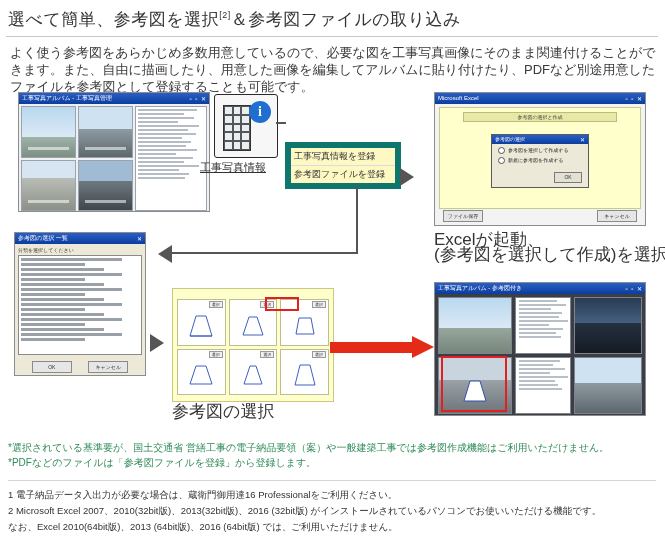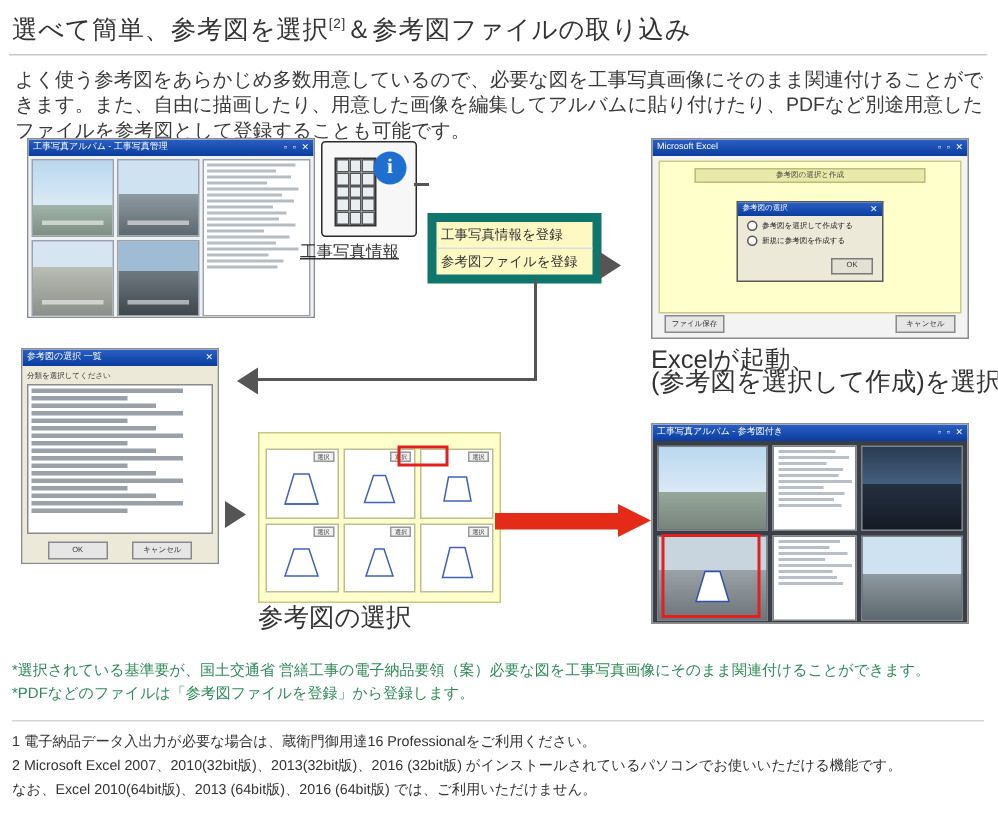--- a/index.html
+++ b/index.html
@@ -738,21 +738,21 @@
               <div class="ln" style="width:80%"></div>
           </div>
           <div class="res-cell res-photo-road"></div>
         </div>
         <div class="hl-red" style="left:6px; top:62px; width:66px; height:56px;"></div>
       </div>
     </div>
   </div>
 
   <div class="notes-green">
-    <div>*選択されている基準要が、国土交通省 営繕工事の電子納品要領（案）必要な図を工事写真画像にそのまま関連付けることができます。</div>
+    <div>*選択されている基準要が、国土交通省 営繕工事の電子納品要領（案）や一般建築工事では参考図作成機能はご利用いただけません。</div>
     <div>*PDFなどのファイルは「参考図ファイルを登録」から登録します。</div>
   </div>
 
   <div class="divider"></div>
 
   <div class="footnotes">
     <div>1 電子納品データ入出力が必要な場合は、蔵衛門御用達16 Professionalをご利用ください。</div>
     <div>2 Microsoft Excel 2007、2010(32bit版)、2013(32bit版)、2016 (32bit版) がインストールされているパソコンでお使いいただける機能です。</div>
     <div>なお、Excel 2010(64bit版)、2013 (64bit版)、2016 (64bit版) では、ご利用いただけません。</div>
   </div>

